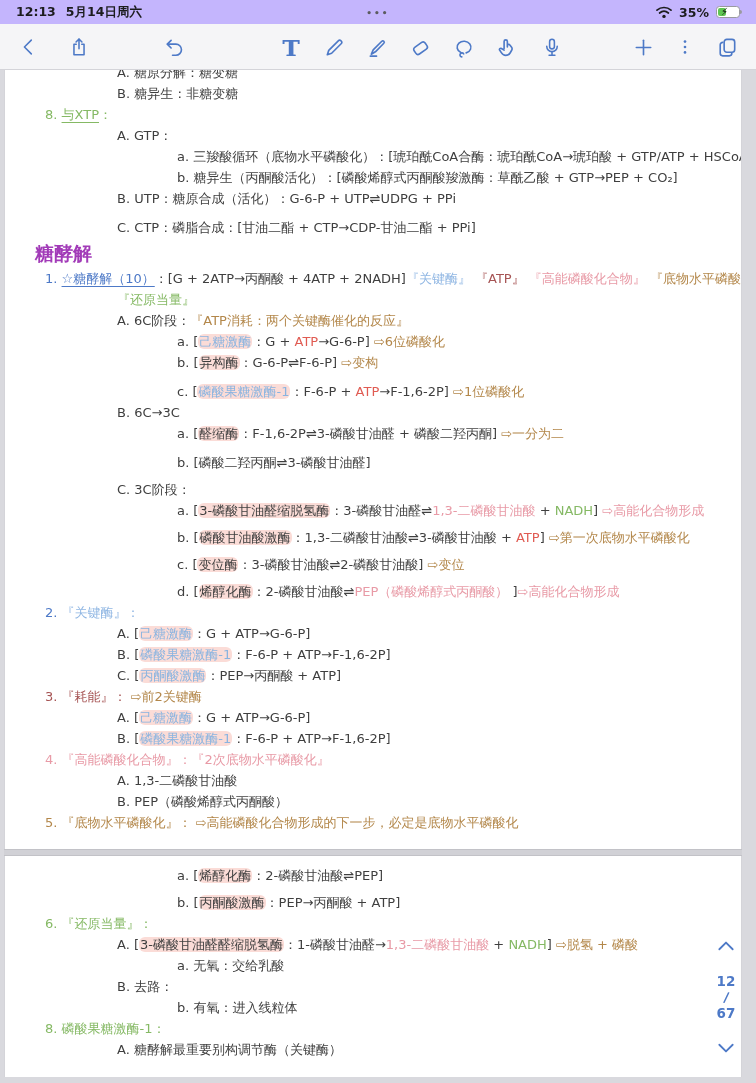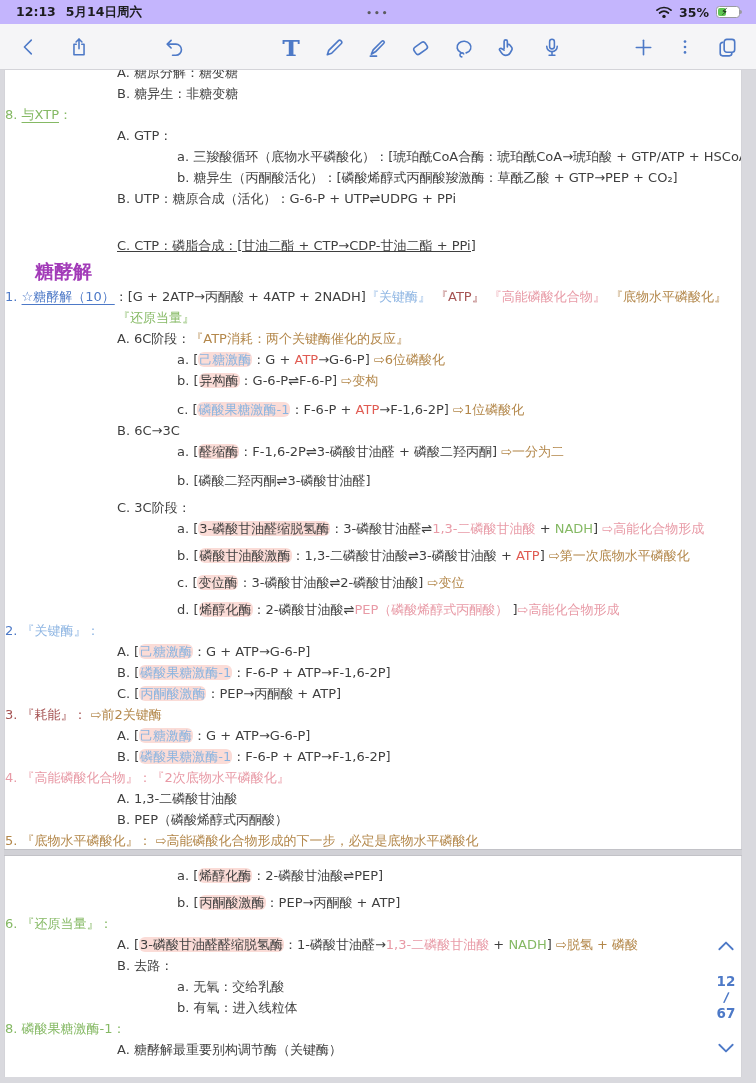--- a/index.html
+++ b/index.html
@@ -34,21 +34,21 @@
   
   .pagewrap{ position:absolute; left:0; right:0; top:70px; bottom:0; background:#d9d9de; }
   .page{
     position:relative; background:#fff; margin-left:4px; width:738px; overflow:hidden;
     border-left:1px solid #d4d4d9; border-right:1px solid #d4d4d9;
   }
   .page1{ height:779px; }
   .pagegap{ height:7px; background:#d1d1d6; border-top:1px solid #c2c2c7; border-bottom:1px solid #c2c2c7; margin-left:4px; width:738px;}
   .page2{ height:221px; padding-top:3px; }
   .line{ font-size:13px; line-height:21px; white-space:nowrap; }
-  .ind0{ }
+  .ind0{ padding-left:40px; }
   .ind1{ padding-left:112px; }
   .ind2{ padding-left:172px; }
   .heading{ font-size:19px; font-weight:bold; line-height:30px; padding-left:30px; }
   .hl{ background:#fbdcd7; border-radius:6px; padding:0 1px; }
   .u{ text-decoration:underline; text-underline-offset:3px; }
   
   .c-black{ color:#3f3f3f; } .c-green{ color:#85b964; } .c-dblue{ color:#4d79c7; }
   .c-lblue{ color:#8fb6e3; } .c-blue{ color:#8ab4e0; } .c-red{ color:#e05b52; }
   .c-maroon{ color:#a65454; } .c-pink{ color:#e89aa6; } .c-tan{ color:#b3874a; }
   .c-purple{ color:#a23bb8; }
@@ -177,21 +177,21 @@
 
 <div class="pagewrap">
   <div class="page page1" id="page1">
       <div class="line ind1" style="margin-top: -8px;"><span class="c-black">A. 糖原分解：糖变糖</span></div>
       <div class="line ind1"><span class="c-black">B. 糖异生：非糖变糖</span></div>
       <div class="line ind0"><span class="c-green">8. </span><span class="c-green u">与XTP</span><span class="c-green">：</span></div>
       <div class="line ind1"><span class="c-black">A. GTP：</span></div>
       <div class="line ind2"><span class="c-black">a. 三羧酸循环（底物水平磷酸化）：[琥珀酰CoA合酶：琥珀酰CoA→琥珀酸 + GTP/ATP + HSCoA]</span></div>
       <div class="line ind2"><span class="c-black">b. 糖异生（丙酮酸活化）：[磷酸烯醇式丙酮酸羧激酶：草酰乙酸 + GTP→PEP + CO₂]</span></div>
       <div class="line ind1"><span class="c-black">B. UTP：糖原合成（活化）：G-6-P + UTP⇌UDPG + PPi</span></div>
-      <div class="line ind1" style="margin-top: 26px; text-decoration: underline;"><span class="c-black">C. CTP：磷脂合成：[甘油二酯 + CTP→CDP-甘油二酯 + PPi]</span></div>
+      <div class="line ind1" style="margin-top: 8px;"><span class="c-black">C. CTP：磷脂合成：[甘油二酯 + CTP→CDP-甘油二酯 + PPi]</span></div>
       <div class="line heading"><span class="c-purple">糖酵解</span></div>
       <div class="line ind0"><span class="c-dblue">1. </span><span class="c-dblue u">☆糖酵解（10）</span><span class="c-black">：[G + 2ATP→丙酮酸 + 4ATP + 2NADH]</span><span class="c-lblue">『关键酶』</span><span class="c-maroon"> 『ATP』</span><span class="c-pink"> 『高能磷酸化合物』</span><span class="c-tan"> 『底物水平磷酸化』</span></div>
       <div class="line ind1"><span class="c-green">『还原当量』</span></div>
       <div class="line ind1"><span class="c-black">A. 6C阶段：</span><span class="c-tan">『ATP消耗：两个关键酶催化的反应』</span></div>
       <div class="line ind2"><span class="c-black">a. [</span><span class="c-blue hl">己糖激酶</span><span class="c-black">：G + </span><span class="c-red">ATP</span><span class="c-black">→G-6-P] </span><span class="c-tan">⇨6位磷酸化</span></div>
       <div class="line ind2"><span class="c-black">b. [</span><span class="c-black hl">异构酶</span><span class="c-black">：G-6-P⇌F-6-P] </span><span class="c-tan">⇨变构</span></div>
       <div class="line ind2" style="margin-top: 8px;"><span class="c-black">c. [</span><span class="c-blue hl">磷酸果糖激酶-1</span><span class="c-black">：F-6-P + </span><span class="c-red">ATP</span><span class="c-black">→F-1,6-2P] </span><span class="c-tan">⇨1位磷酸化</span></div>
       <div class="line ind1"><span class="c-black">B. 6C→3C</span></div>
       <div class="line ind2"><span class="c-black">a. [</span><span class="c-black hl">醛缩酶</span><span class="c-black">：F-1,6-2P⇌3-磷酸甘油醛 + 磷酸二羟丙酮] </span><span class="c-tan">⇨一分为二</span></div>
       <div class="line ind2" style="margin-top: 8px;"><span class="c-black">b. [磷酸二羟丙酮⇌3-磷酸甘油醛]</span></div>
@@ -211,22 +211,22 @@
       <div class="line ind1"><span class="c-black">A. 1,3-二磷酸甘油酸</span></div>
       <div class="line ind1"><span class="c-black">B. PEP（磷酸烯醇式丙酮酸）</span></div>
       <div class="line ind0"><span class="c-tan">5. </span><span class="c-tan">『底物水平磷酸化』： </span><span class="c-tan">⇨高能磷酸化合物形成的下一步，必定是底物水平磷酸化</span></div>
     </div>
   <div class="pagegap"></div>
   <div class="page page2" id="page2">
       <div class="line ind2" style="margin-top: 6px;"><span class="c-black">a. [</span><span class="c-black hl">烯醇化酶</span><span class="c-black">：2-磷酸甘油酸⇌PEP]</span></div>
       <div class="line ind2" style="margin-top: 6px;"><span class="c-black">b. [</span><span class="c-black hl">丙酮酸激酶</span><span class="c-black">：PEP→丙酮酸 + ATP]</span></div>
       <div class="line ind0"><span class="c-green">6. </span><span class="c-green">『还原当量』：</span></div>
       <div class="line ind1"><span class="c-black">A. [</span><span class="c-black hl">3-磷酸甘油醛醛缩脱氢酶</span><span class="c-black">：1-磷酸甘油醛→</span><span class="c-pink">1,3-二磷酸甘油酸</span><span class="c-black"> + </span><span class="c-green">NADH</span><span class="c-black">] </span><span class="c-tan">⇨脱氢 + 磷酸</span></div>
+      <div class="line ind2"><span class="c-black">a. 无氧：交给乳酸</span></div>
       <div class="line ind1"><span class="c-black">B. 去路：</span></div>
-      <div class="line ind2"><span class="c-black">a. 无氧：交给乳酸</span></div>
       <div class="line ind2"><span class="c-black">b. 有氧：进入线粒体</span></div>
       <div class="line ind0"><span class="c-green">8. </span><span class="c-green">磷酸果糖激酶-1：</span></div>
       <div class="line ind1"><span class="c-black">A. 糖酵解最重要别构调节酶（关键酶）</span></div>
     </div>
 </div>
 
 <div class="pagenav">
   <svg class="navup" width="20" height="11" viewBox="0 0 24 13">
       <path d="M4 11 L12 3 L20 11"></path>
     </svg>

